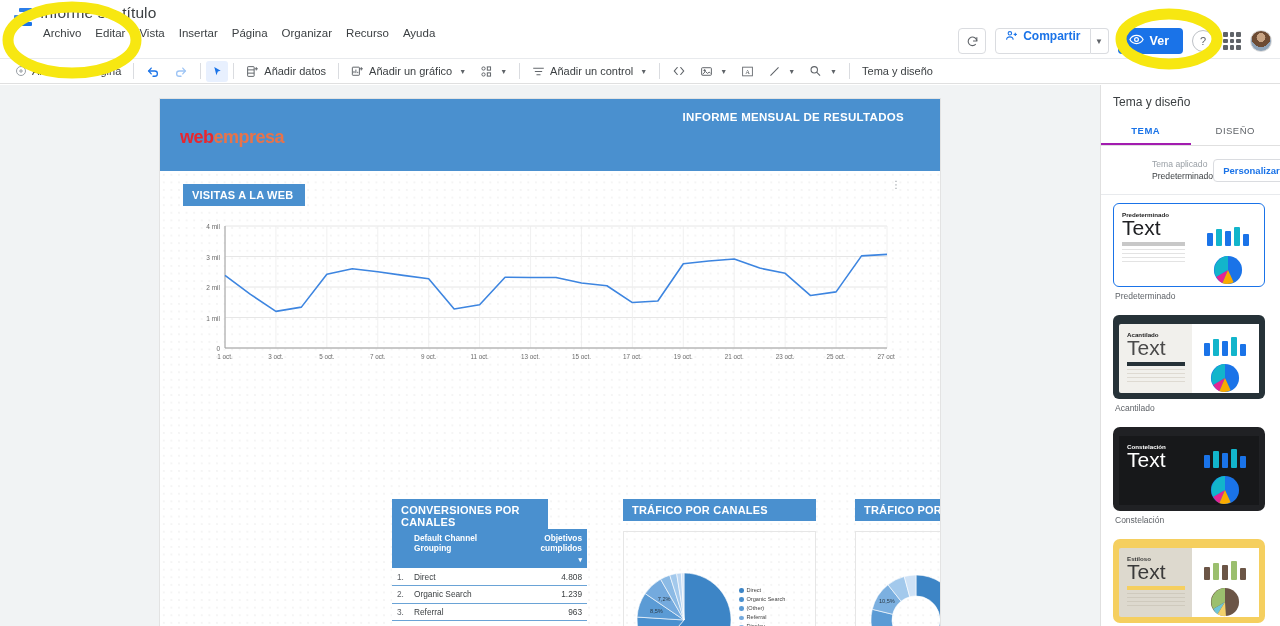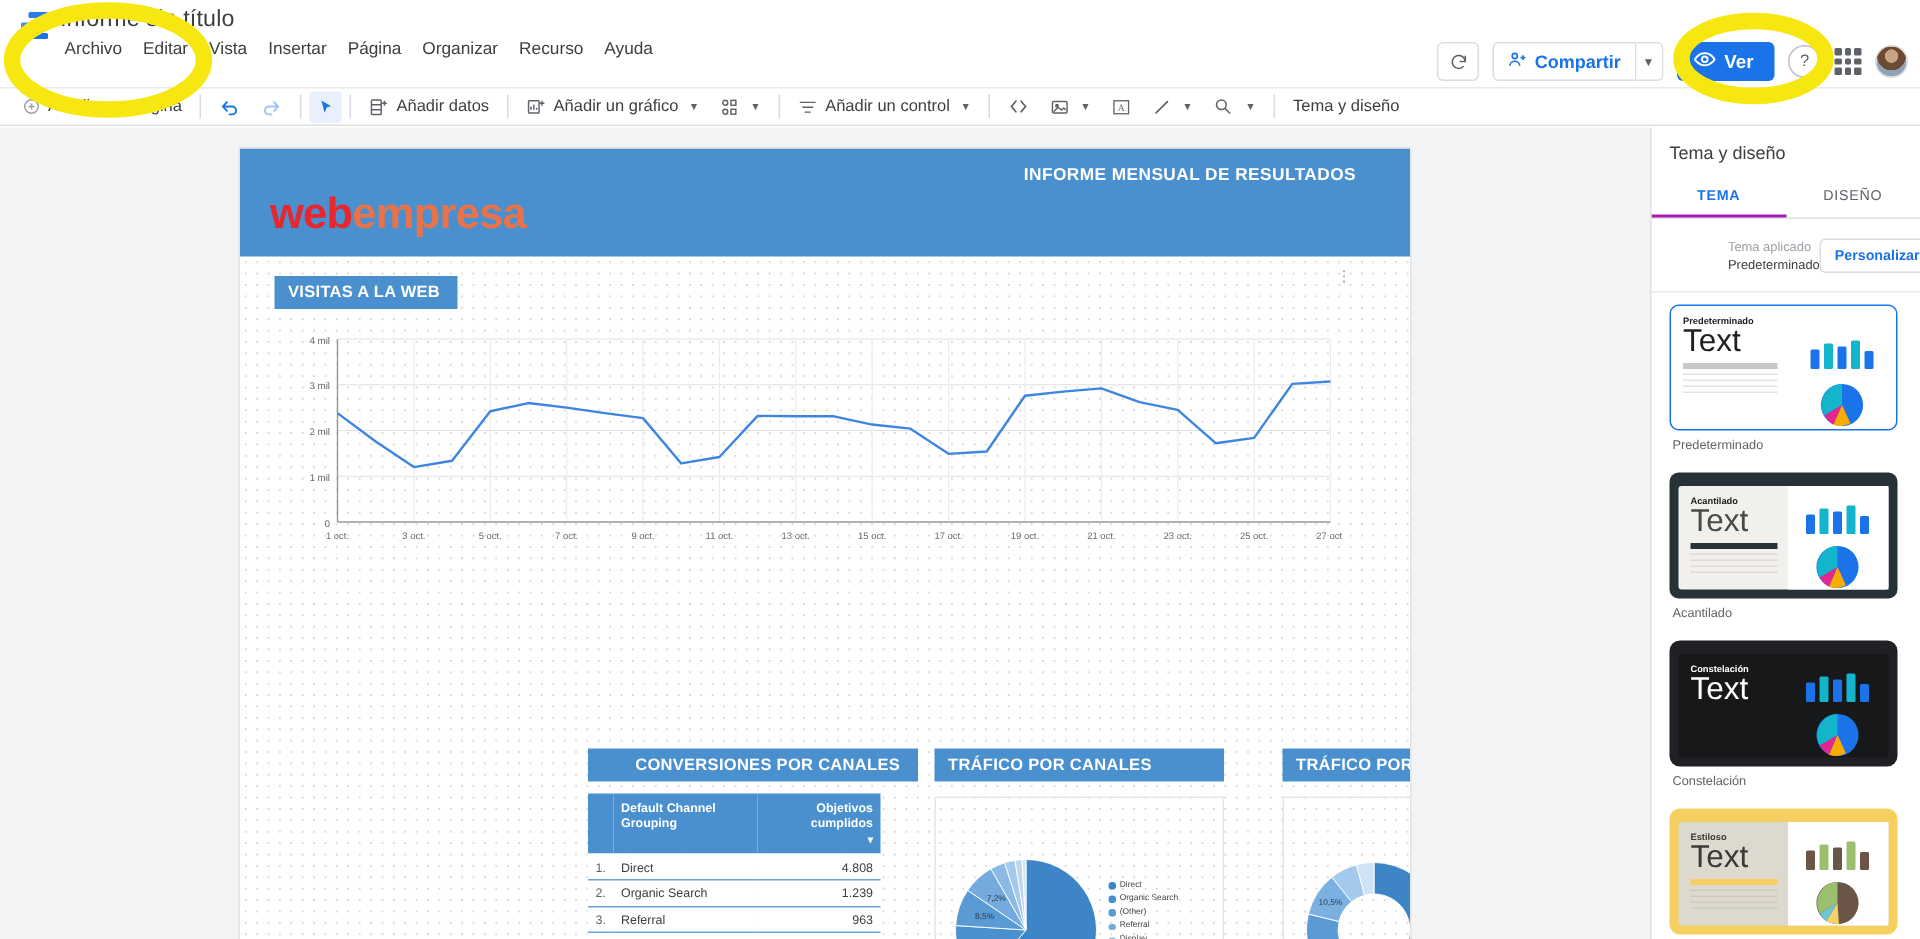--- a/index.html
+++ b/index.html
@@ -31,21 +31,21 @@
   }
 
   
   #appbar-right { position:absolute; right:8px; top:28px; display:flex; align-items:center; gap:9px; }
   .icon-btn {
     width:28px; height:26px; border:1px solid #dadce0; border-radius:4px; background:#fff;
     display:flex; align-items:center; justify-content:center; color:#5f6368; font-size:14px;
   }
   #share-btn {
     height:26px; border:1px solid #dadce0; border-radius:4px 0 0 4px; background:#fff;
-    display:flex; align-items:center; gap:5px; padding:0 9px; color:#1a73e8;
+    display:flex; gap:5px; padding:0 9px; color:#1a73e8;
     font-size:12px; font-weight:bold;
   }
   #share-caret {
     height:26px; width:18px; border:1px solid #dadce0; border-left:none; border-radius:0 4px 4px 0;
     background:#fff; display:flex; align-items:center; justify-content:center; color:#5f6368; font-size:8px;
   }
   #view-btn {
     height:26px; background:#1a73e8; color:#fff; border-radius:4px; display:flex; align-items:center;
     gap:6px; padding:0 14px 0 11px; font-size:12.5px; font-weight:bold;
   }
@@ -74,21 +74,21 @@
   #canvas { position:absolute; left:0; top:85px; width:1100px; height:541px; background:#f1f3f4; }
   #page { position:absolute; left:160px; top:14px; width:780px; height:527px; background:#fff;
     box-shadow:0 0 0 1px #e3e3e3; overflow:hidden; }
   
   #page-grid { position:absolute; left:0; top:72px; width:780px; height:455px;
     background-image:radial-gradient(#d9d9d9 0.6px, transparent 0.7px);
     background-size:7.6px 7.6px; }
 
   
   #report-header { position:absolute; left:0; top:0; width:780px; height:72px; background:#4a90cf; }
-  #brand { position:absolute; left:20px; top:28px; font-size:29px; font-weight:bold; letter-spacing:-.5px; }
+  #brand { position:absolute; left:20px; top:28px; font-size:18px; font-weight:bold; letter-spacing:-.5px; }
   #brand .w { color:#e8262d; }
   #brand .e { color:#e8734a; }
   #report-title { position:absolute; right:36px; top:12px; color:#fff; font-size:11.5px;
     font-weight:bold; letter-spacing:.3px; }
   #daterange { position:absolute; right:36px; top:31px; width:195px; height:22px; background:#fff;
     display:flex; align-items:center; justify-content:space-between; padding:0 9px;
     font-size:9.5px; color:#3c4043; }
   #daterange .caret2 { font-size:7px; color:#777; }
 
   
@@ -406,21 +406,21 @@
             <text x="539.2307692307693" y="139" text-anchor="middle" font-size="6.3" fill="#6b6b6b" font-family="&quot;Liberation Sans&quot;,sans-serif">21 oct.</text>
             <text x="590.1538461538462" y="139" text-anchor="middle" font-size="6.3" fill="#6b6b6b" font-family="&quot;Liberation Sans&quot;,sans-serif">23 oct.</text>
             <text x="641.0769230769231" y="139" text-anchor="middle" font-size="6.3" fill="#6b6b6b" font-family="&quot;Liberation Sans&quot;,sans-serif">25 oct.</text>
             <text x="692" y="139" text-anchor="middle" font-size="6.3" fill="#6b6b6b" font-family="&quot;Liberation Sans&quot;,sans-serif">27 oct.</text>
             <polyline points="30,55.41 55.46153846153847,74.32 80.92307692307693,91.4 106.38461538461539,87.13 131.84615384615387,54.19 157.30769230769232,48.7 182.76923076923077,51.75 208.23076923076923,55.41 233.6923076923077,58.765 259.1538461538462,88.96000000000001 284.61538461538464,84.69 310.0769230769231,57.24000000000001 335.53846153846155,57.545 361,57.545 386.46153846153845,63.035 411.9230769230769,65.78 437.3846153846154,82.555 462.84615384615387,81.03 488.3076923076923,43.82000000000001 513.7692307692307,41.075 539.2307692307693,38.94 564.6923076923077,48.09 590.1538461538462,53.27499999999999 615.6153846153846,75.53999999999999 641.0769230769231,71.88 666.5384615384615,35.89 692,34.36500000000001" fill="none" stroke="#3d85e0" stroke-width="1.6" stroke-linejoin="round"></polyline>
           </svg>
       </div>
     </div>
 
     <div id="table-card">
-      <div class="sec-title" style="width:220px;text-align:right;">CONVERSIONES POR CANALES</div>
+      <div class="sec-title" style="width:156px;">CONVERSIONES POR CANALES</div>
       <div class="card-body">
         <table class="rep">
           <thead>
             <tr>
               <th style="width:17px;"></th>
               <th>Default Channel Grouping</th>
               <th class="num">
                 <span>Objetivos cumplidos</span><br>
                 <span style="font-size:7px;">▾</span>
               </th>

